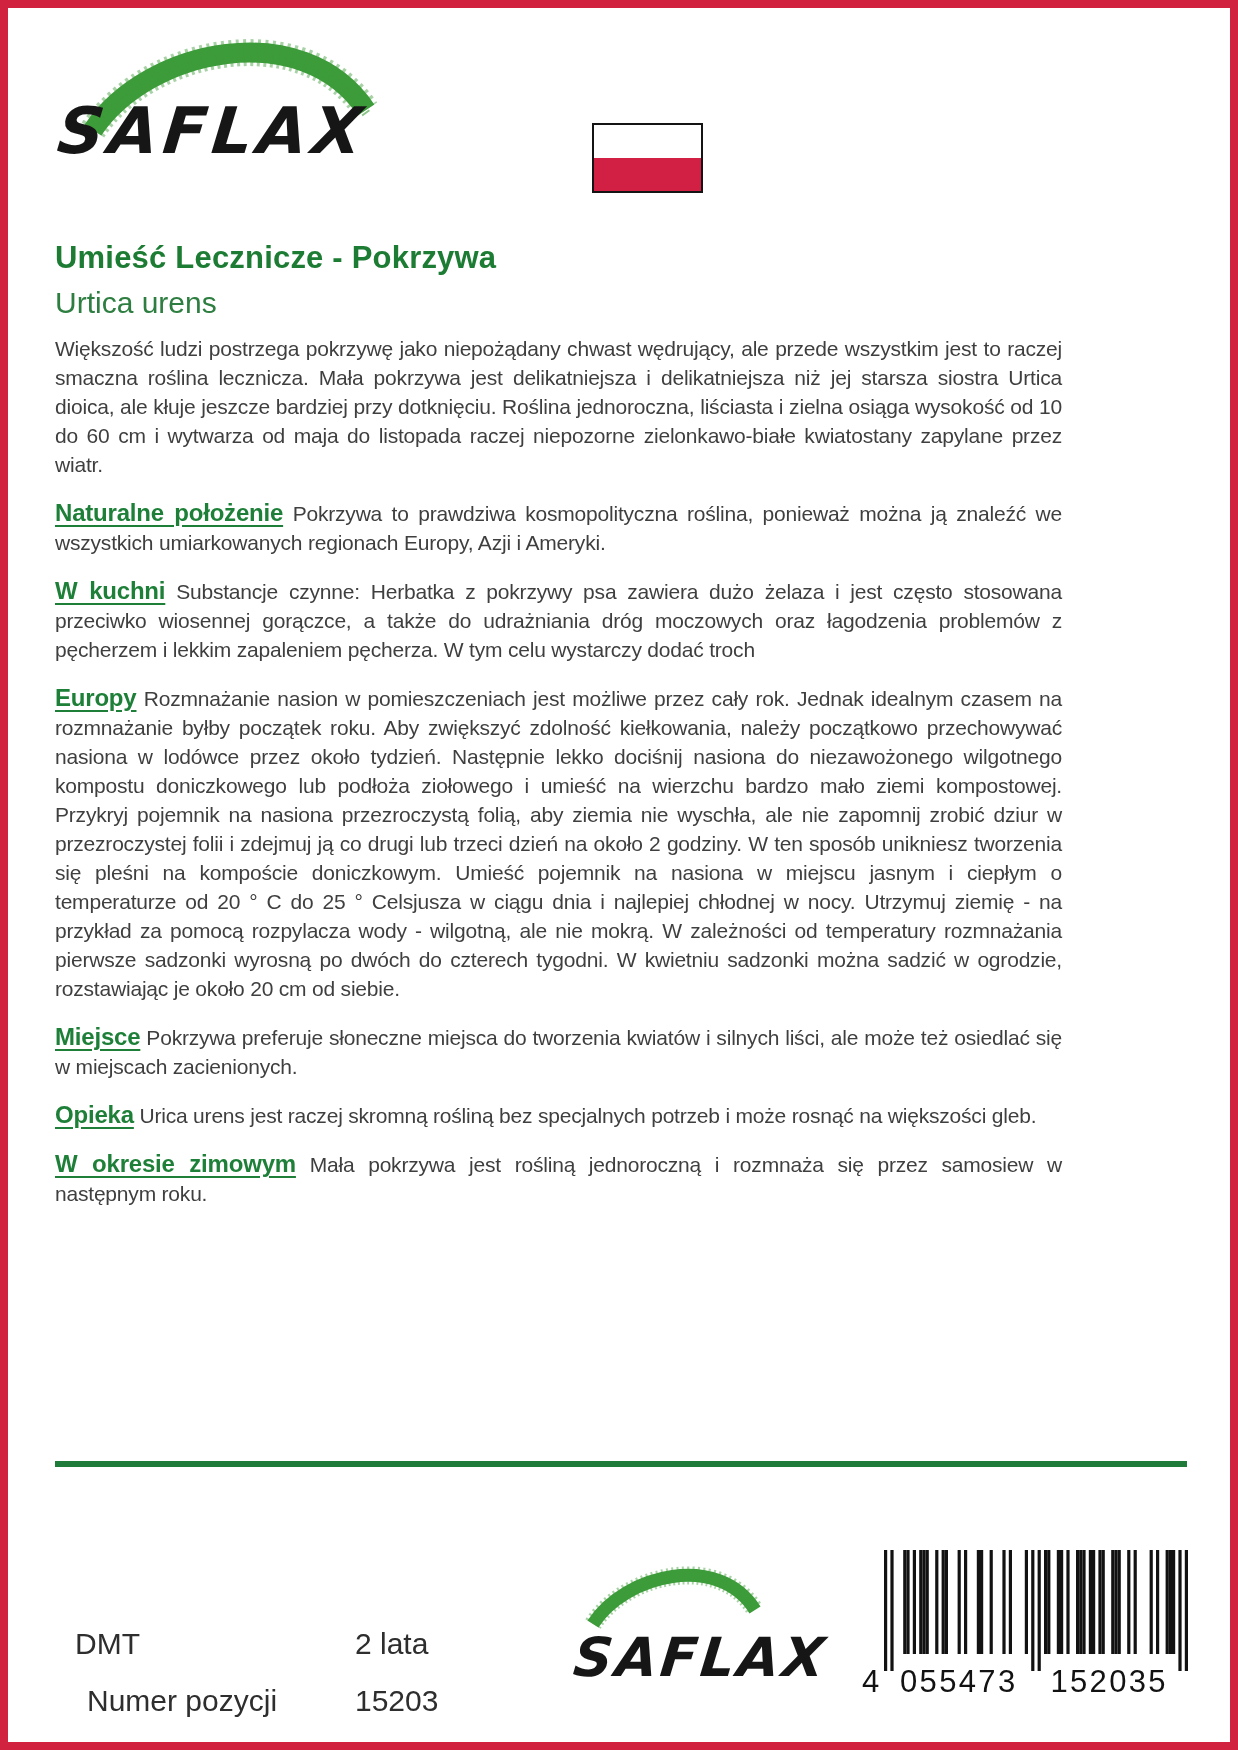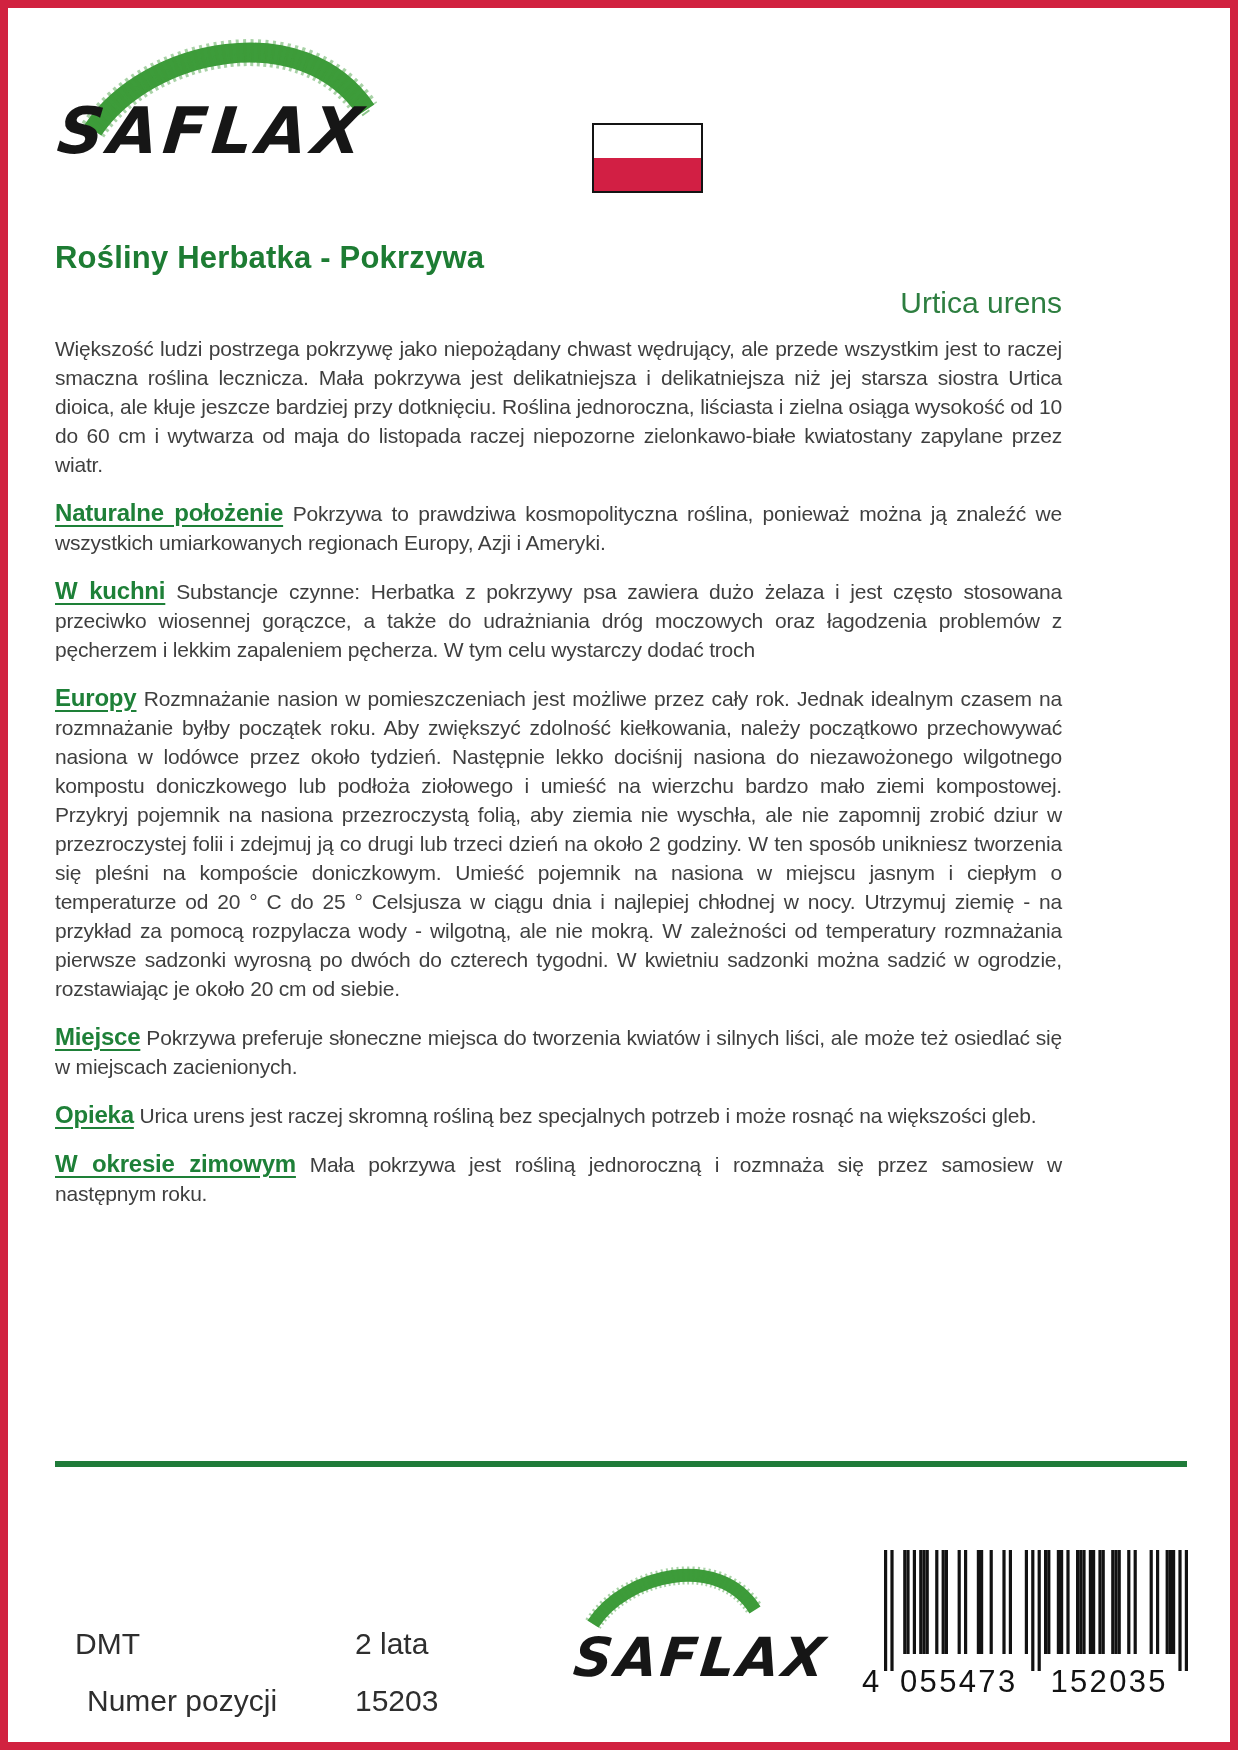--- a/index.html
+++ b/index.html
@@ -35,21 +35,21 @@
   }
   .flag .top{height:50%;background:#ffffff;}
   .flag .bottom{height:50%;background:#d21f44;}
   
   .content{position:absolute;left:55px;top:240px;width:1007px;}
   .title{
     font-size:31px;font-weight:bold;color:#1d7c33;
     margin:0;letter-spacing:0.2px;
   }
   .species{
-    text-align:right;font-size:30px;color:#2d7e40;
+    font-size:30px;color:#2d7e40;
     margin:10px 0 14px 0;
   }
   .para{
     font-size:21px;line-height:29px;color:#3f3f3f;
     text-align:justify;letter-spacing:-0.2px;
     margin:8px 0 19px 0;
   }
   .sec-head{
     color:#1e8038;font-weight:bold;font-size:24px;
     text-decoration:underline;text-underline-offset:4px;
@@ -86,21 +86,21 @@
     </svg>
   </div>
   <div class="wordmark-big">SAFLAX</div>
 
   <div class="flag">
     <div class="top"></div>
     <div class="bottom"></div>
   </div>
 
   <div class="content">
-    <h1 class="title">Rośliny Herbatka - Pokrzywa</h1>
+    <h1 class="title">Umieść Lecznicze - Pokrzywa</h1>
     <div class="species">Urtica urens</div>
 
     <p class="para">Większość ludzi postrzega pokrzywę jako niepożądany chwast wędrujący, ale przede wszystkim jest to raczej smaczna roślina lecznicza. Mała pokrzywa jest delikatniejsza i delikatniejsza niż jej starsza siostra Urtica dioica, ale kłuje jeszcze bardziej przy dotknięciu. Roślina jednoroczna, liściasta i zielna osiąga wysokość od 10 do 60 cm i wytwarza od maja do listopada raczej niepozorne zielonkawo-białe kwiatostany zapylane przez wiatr.</p>
 
     <p class="para">
       <span class="sec-head">Naturalne położenie</span>
       <span>Pokrzywa to prawdziwa kosmopolityczna roślina, ponieważ można ją znaleźć we wszystkich umiarkowanych regionach Europy, Azji i Ameryki.</span>
     </p>
 
     <p class="para">

